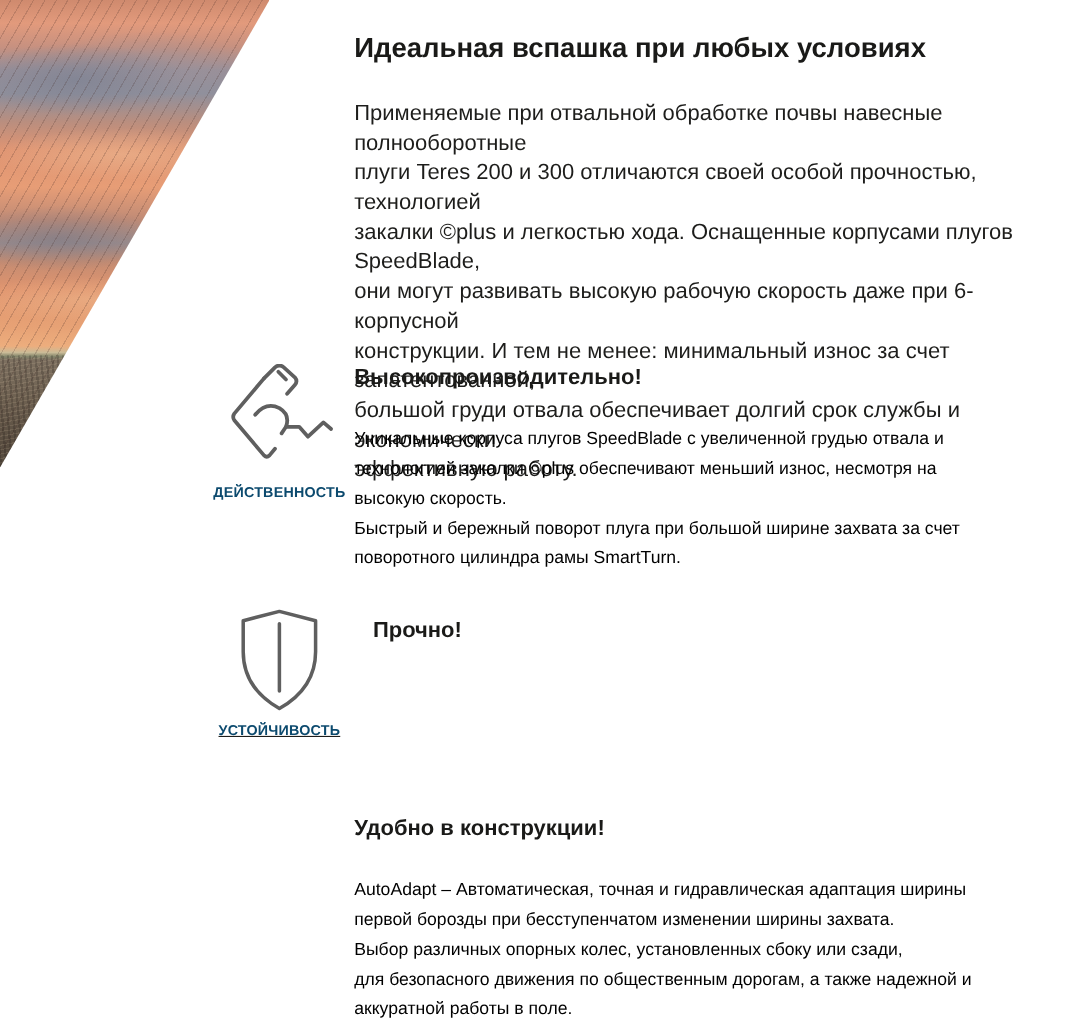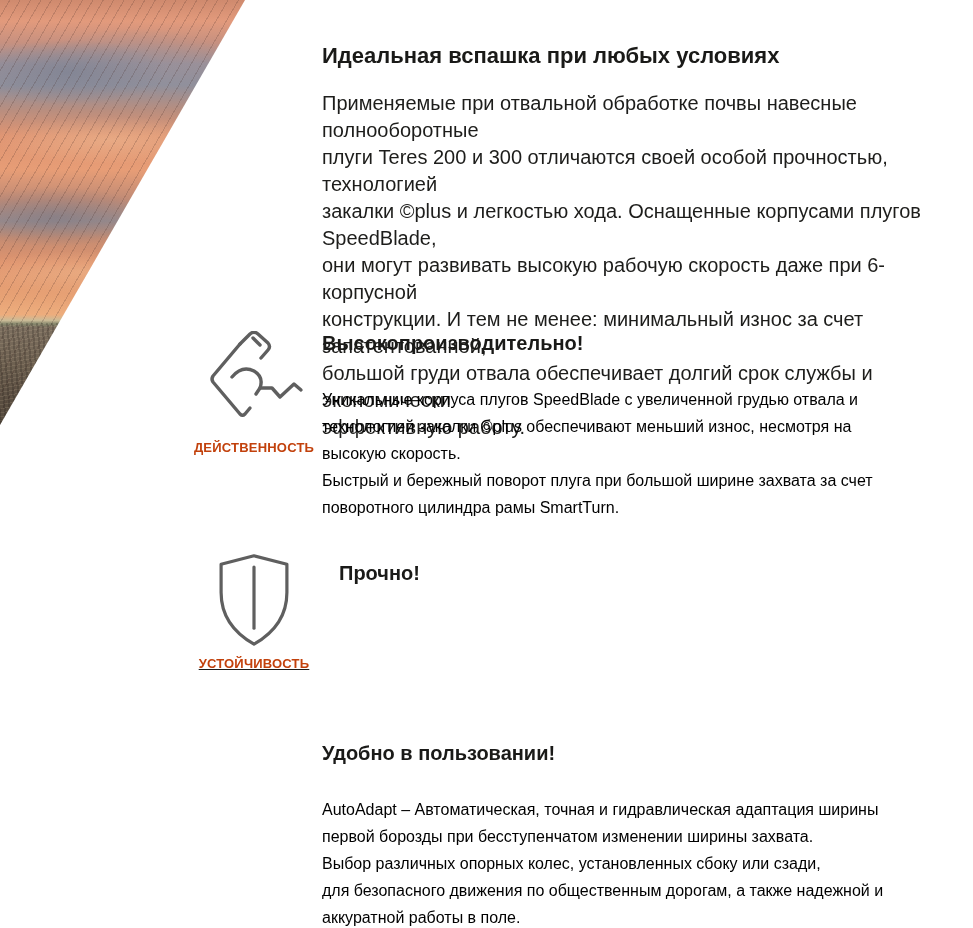--- a/index.html
+++ b/index.html
@@ -42,22 +42,22 @@
   .hero::before {
     content: ""; position: absolute; left: 0; right: 0; top: 76%; bottom: 0;
     background:
       repeating-linear-gradient(85deg, rgba(30,24,18,0.25) 0 2px, rgba(0,0,0,0) 2px 5px),
       repeating-linear-gradient(170deg, rgba(220,200,170,0.18) 0 1px, rgba(0,0,0,0) 1px 4px);
     opacity: .8;
   }
 
   
   .title {
-    position: absolute; left: 322px; top: 41px; width: 630px;
-    font-size: 22px; line-height: 30px; font-weight: bold; color: #1a1a18;
+    position: absolute; left: 322px; top: 29px; width: 630px;
+    font-size: 25px; line-height: 30px; font-weight: bold; color: #1a1a18;
   }
   .intro {
     position: absolute; left: 322px; top: 90px; width: 648px;
     font-size: 20px; line-height: 27px; white-space: pre-line; color: #1d1d1b;
   }
 
   .feature-text { position: absolute; left: 322px; width: 648px; }
   .feature-text h2 { font-size: 20px; line-height: 26px; font-weight: bold; color: #1a1a18; }
   .feature-text .body {
     margin-top: 30px; font-size: 16px; line-height: 27px;
@@ -69,21 +69,21 @@
 
   
   .icon-block { position: absolute; left: 185px; width: 138px; text-align: center; }
   .ib-1 { top: 331px; }
   .ib-2 { top: 553px; text-decoration: underline; }
   .ib-3 { top: 737px; }
   .icon-block svg { display: block; margin: 0 auto; }
   .icon-label {
     margin-top: 9px;
     font-size: 13px; line-height: 16px; font-weight: bold;
-    color: #c2410c; letter-spacing: 0.2px; white-space: nowrap;
+    color: #0c4a6e; letter-spacing: 0.2px; white-space: nowrap;
   }
   .stroke { fill: none; stroke: #5f5f5f; stroke-width: 3.4; stroke-linecap: round; stroke-linejoin: round; }
 </style>
 </head>
 <body>
 
 <div class="page">
 
   <div class="hero"></div>
 
@@ -120,21 +120,21 @@
       <path class="stroke" d="M42,3 L7,12 L7,42 C7,68 21,85 42,97 C63,85 77,68 77,42 L77,12 Z"></path>
       <path class="stroke" stroke-width="2.4" d="M42,15 L42,80"></path>
     </svg>
     <div class="icon-label">УСТОЙЧИВОСТЬ</div>
   </div>
   <div class="feature-text ft-2">
     <h2>Прочно!</h2>
   </div>
 
   <div class="feature-text ft-3">
-    <h2>Удобно в пользовании!</h2>
+    <h2>Удобно в конструкции!</h2>
     <p class="body">AutoAdapt – Автоматическая, точная и гидравлическая адаптация ширины
 первой борозды при бесступенчатом изменении ширины захвата.
 Выбор различных опорных колес, установленных сбоку или сзади,
 для безопасного движения по общественным дорогам, а также надежной и
 аккуратной работы в поле.</p>
   </div>
 
 </div>
 
 </body></html>

